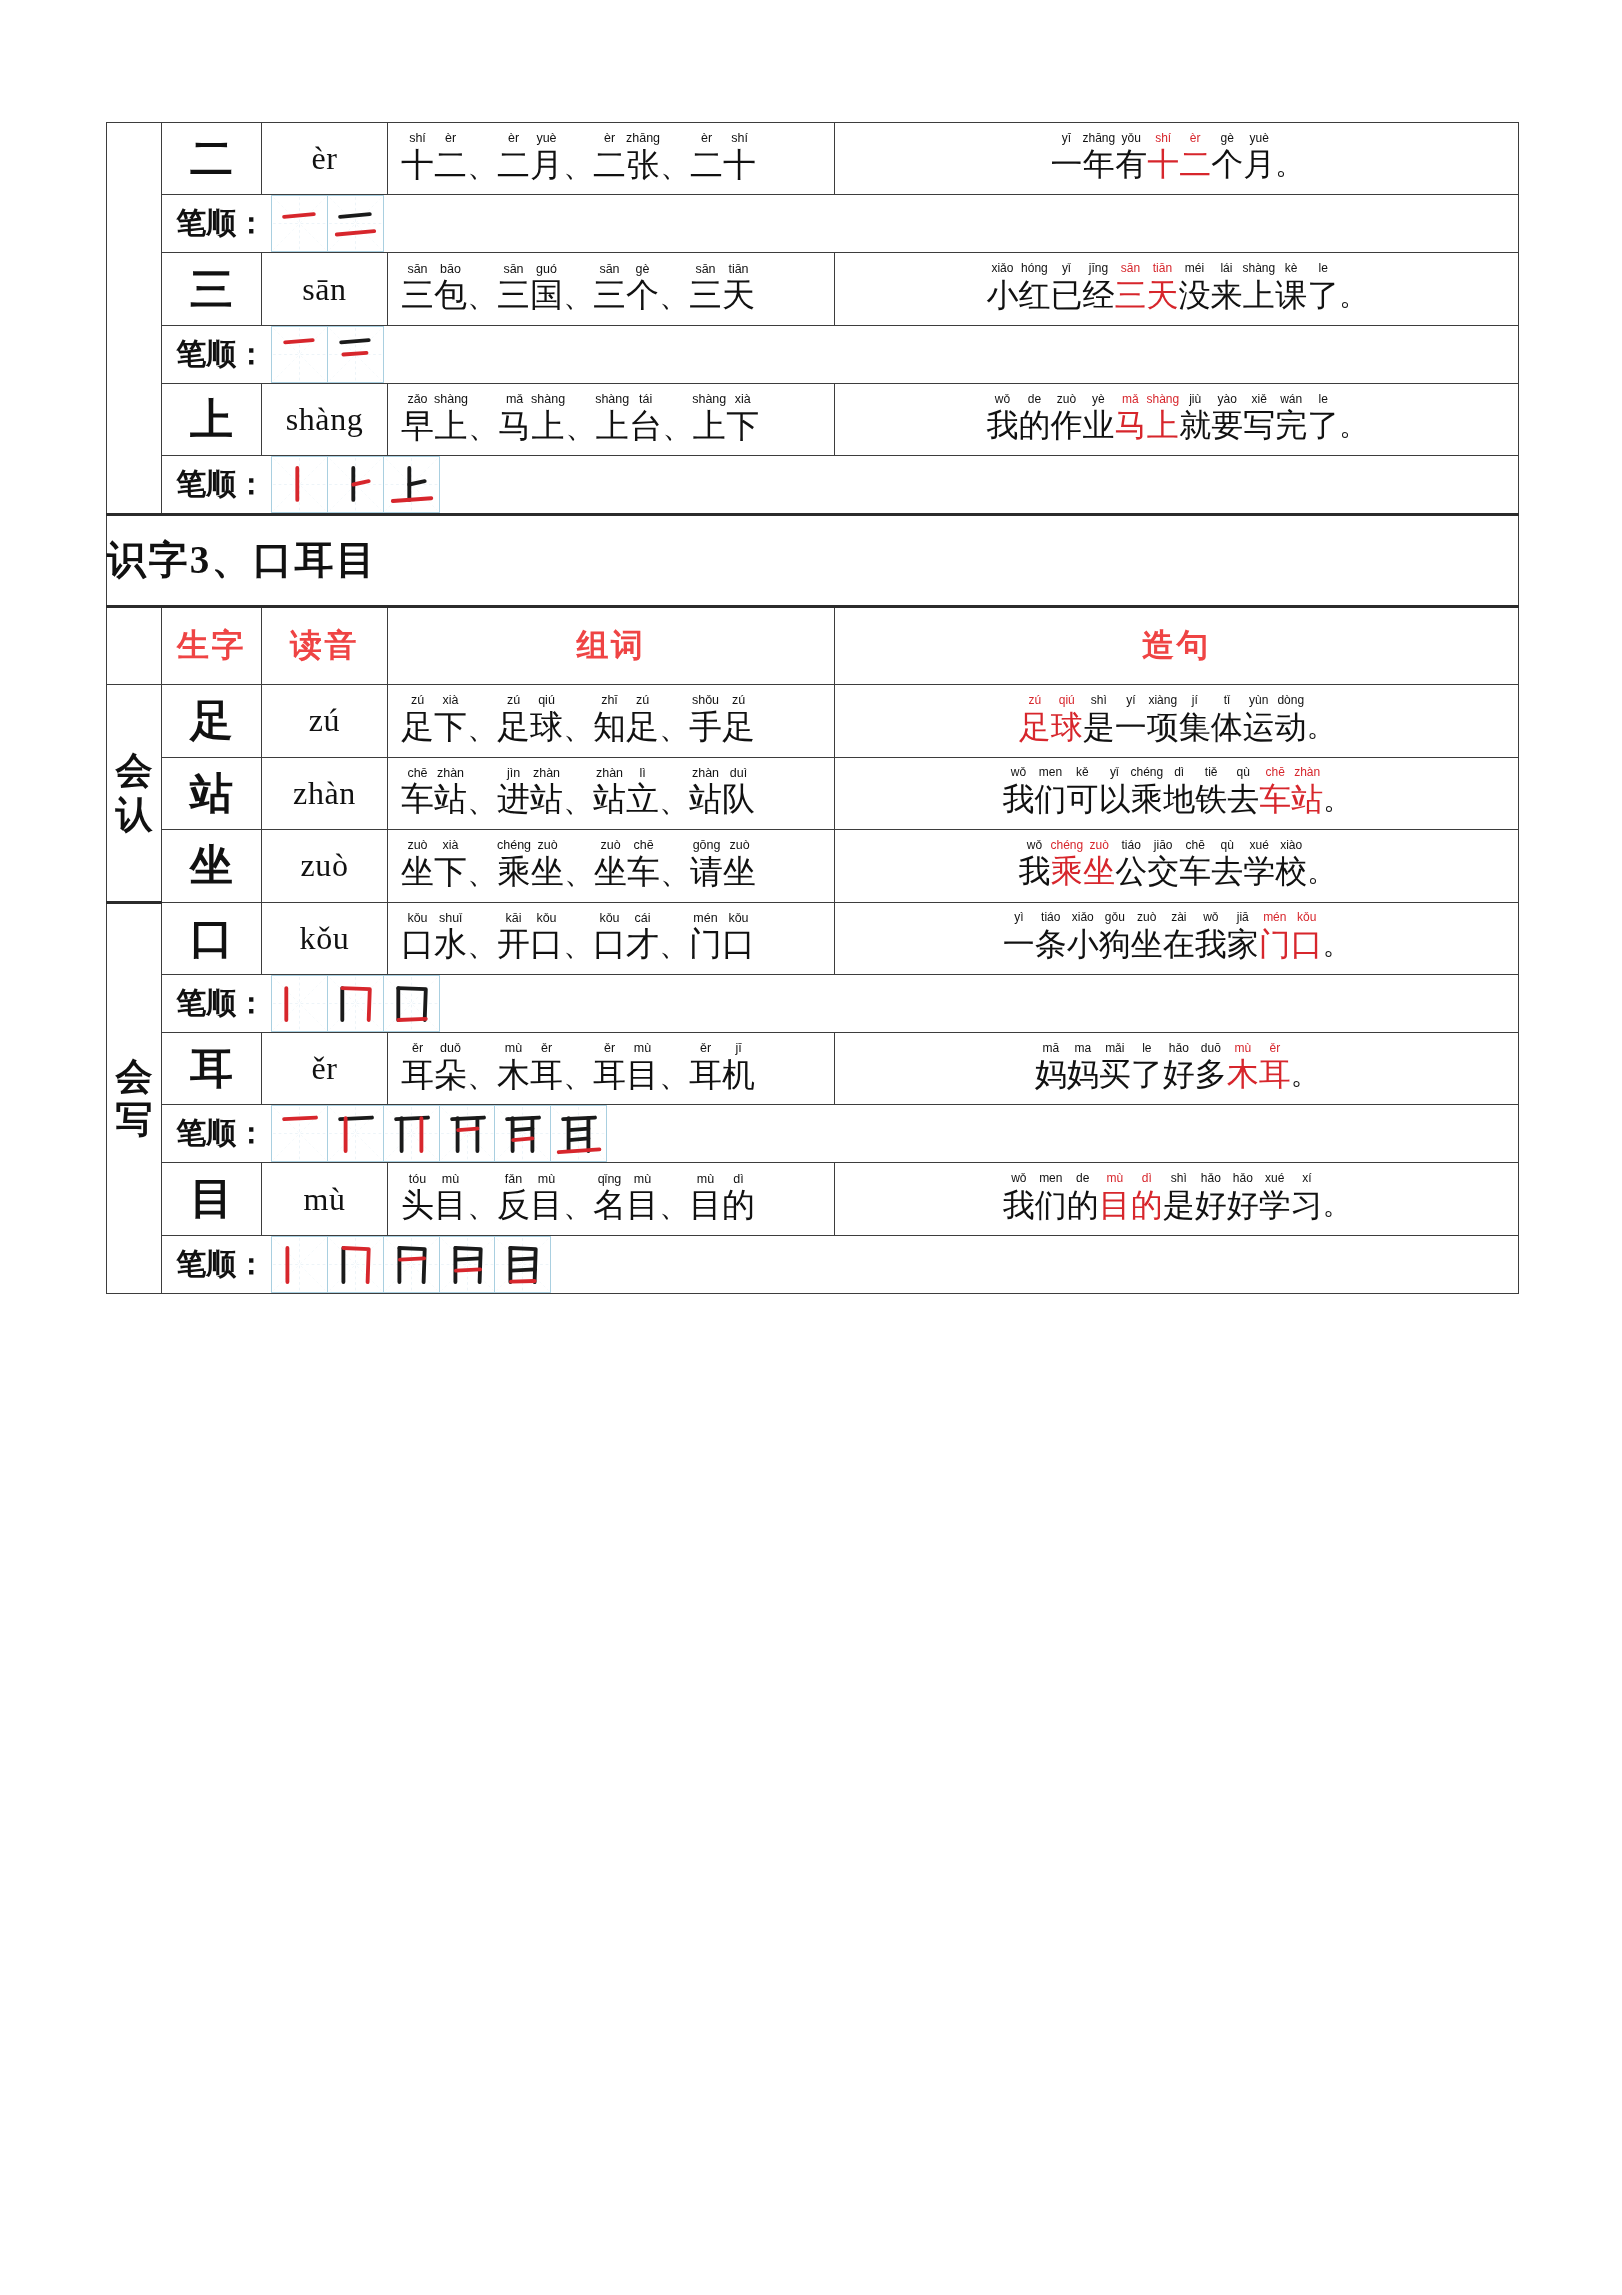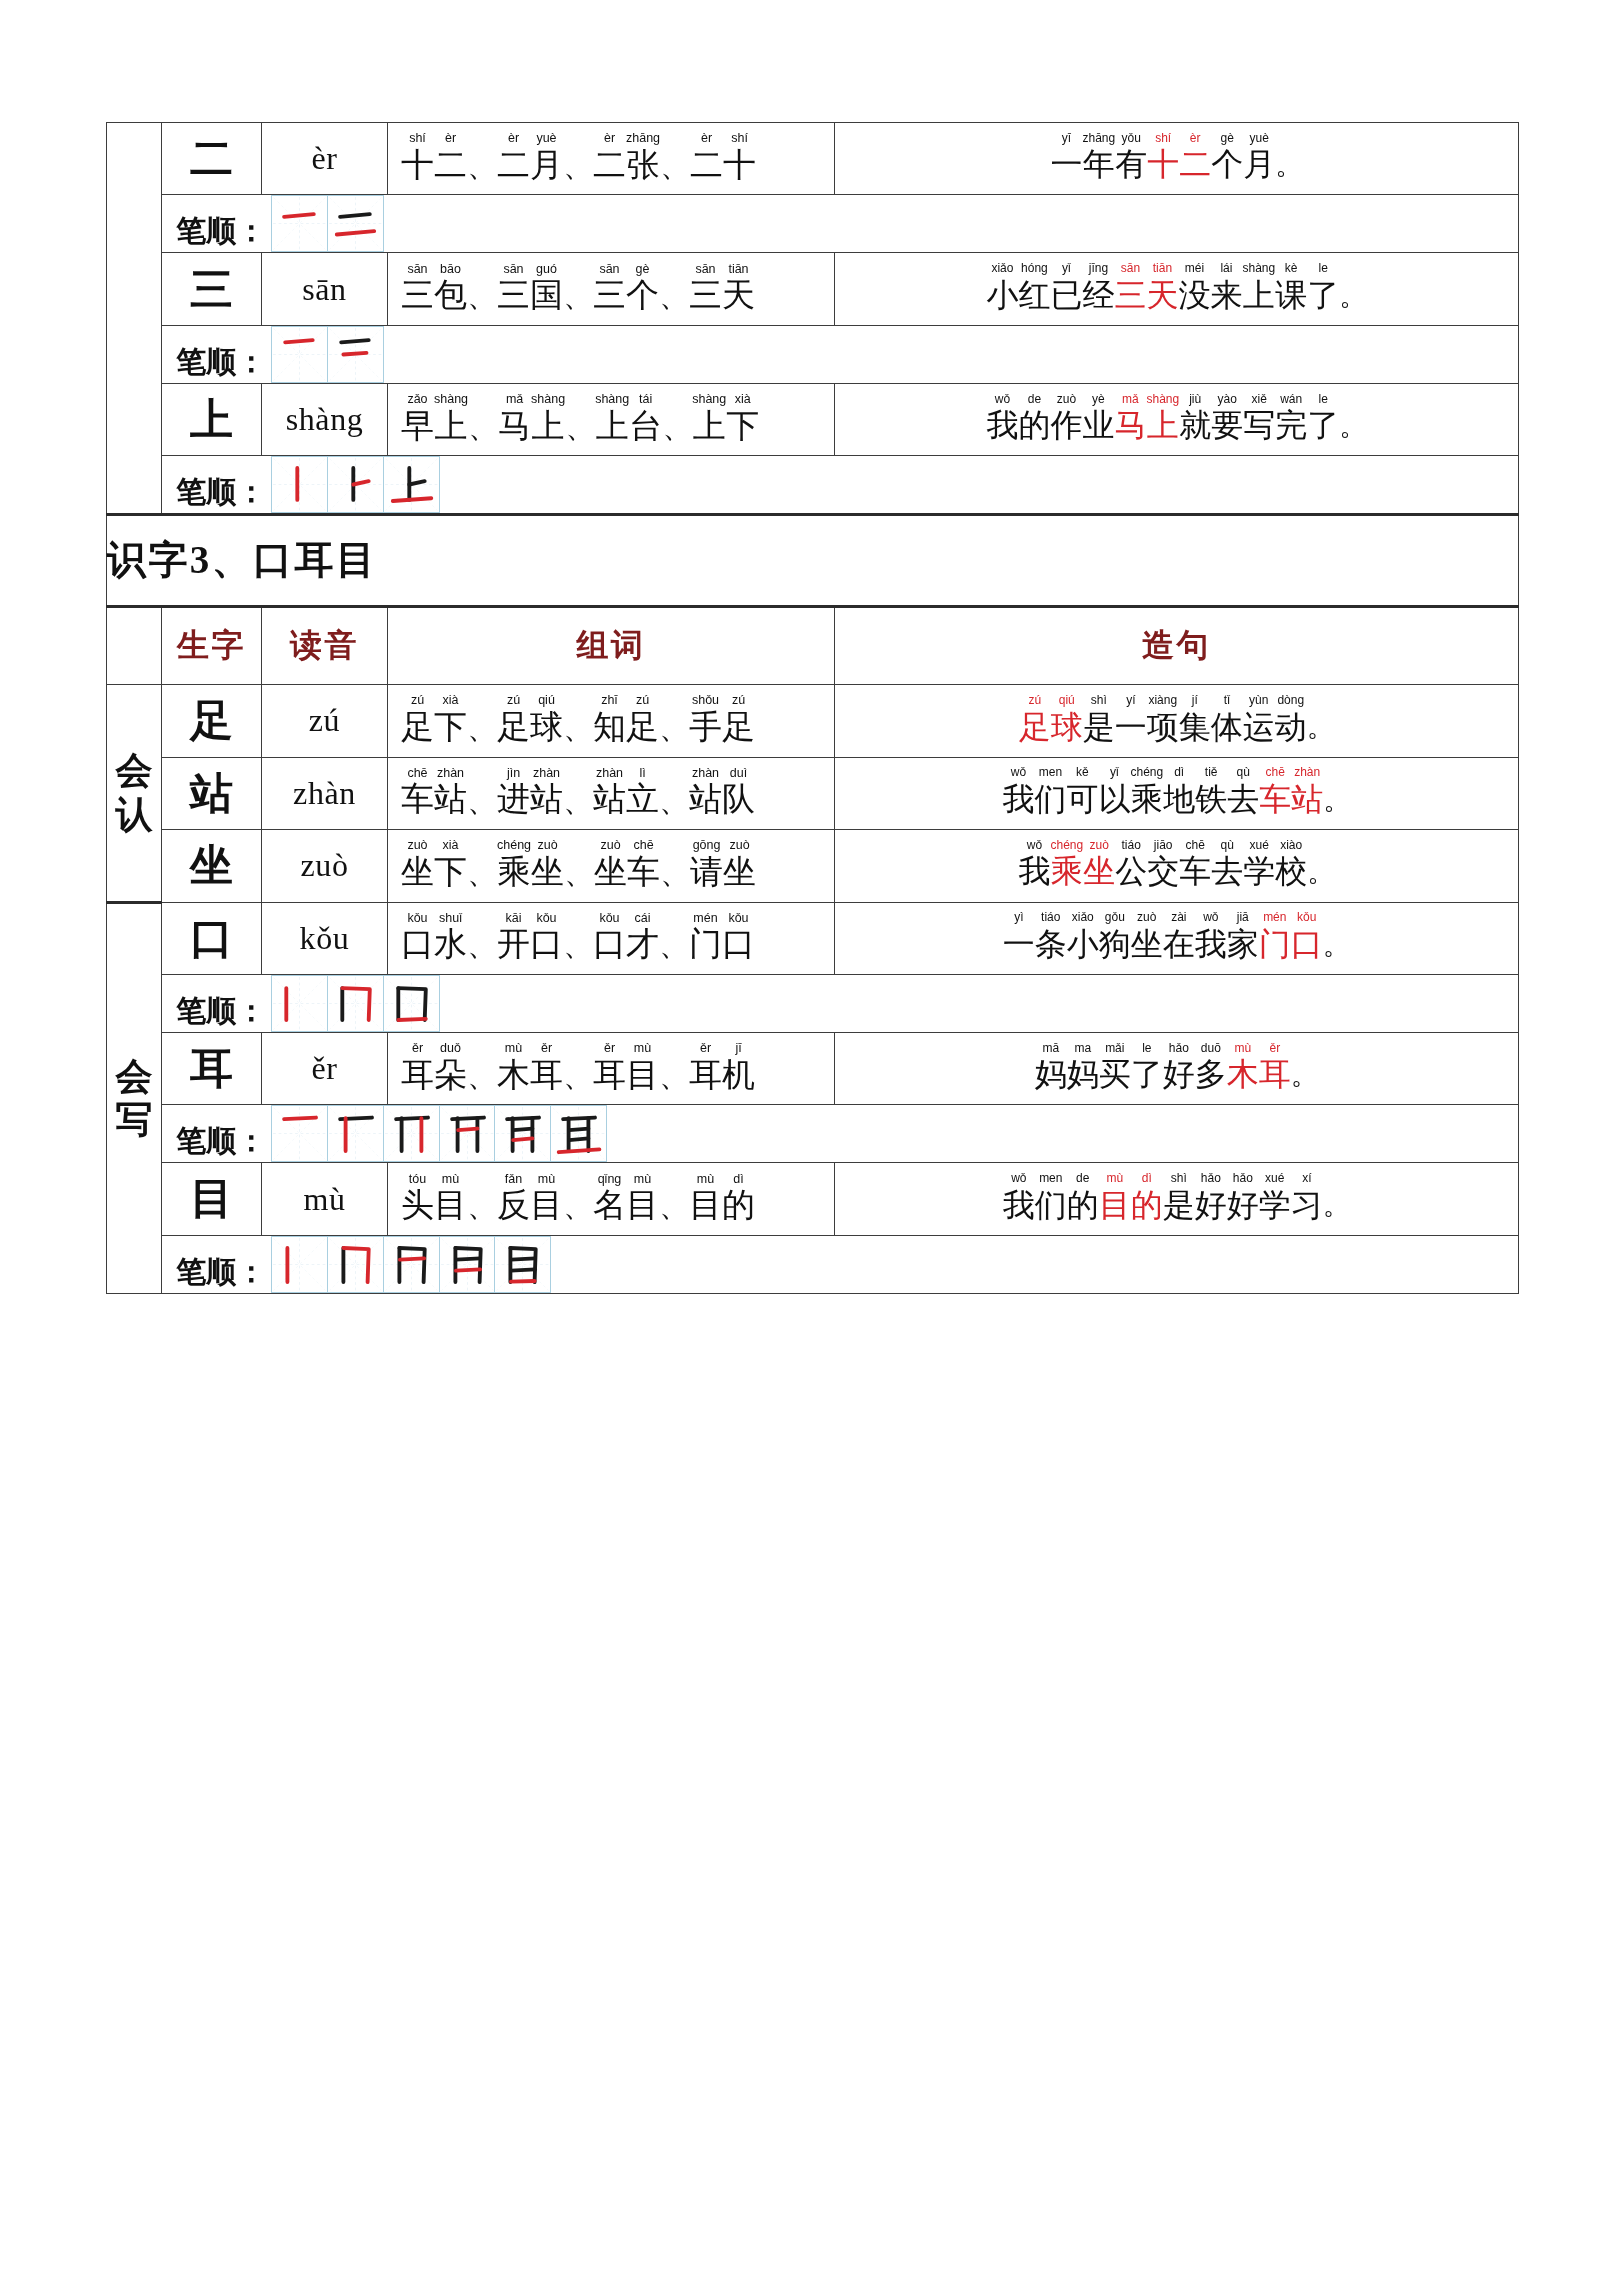--- a/index.html
+++ b/index.html
@@ -85,21 +85,21 @@
     padding:8.3px 8.3px 10.7px 8.3px;flex-wrap:nowrap;
   }
   .sentrow .ruby .hz{font-size:32px;}
   .sentrow .ruby .py{font-size:12px;}
   .period{
     font-size:27.4px;line-height:1.12;align-self:flex-end;padding-bottom:2.4px;
   }
 
   
   .strokecell{padding:6px 0 6px 0;}
-  .strokewrap{display:flex;align-items:flex-end;padding-left:14.3px;}
+  .strokewrap{display:flex;align-items:center;padding-left:14.3px;}
   .bishun{
     font-size:30px;font-weight:700;white-space:nowrap;
     margin-right:6px;
     font-family:"Liberation Serif","DejaVu Serif",serif;
   }
   .boxes{display:flex;}
   .gbox{
     width:55px;height:55px;position:relative;
     border:1.2px solid #a9cfe0;
     margin-left:-1.2px;background:#fff;
@@ -107,21 +107,21 @@
   .gbox svg{position:absolute;left:0;top:0;width:100%;height:100%;}
 
   
   .banner{
     text-align:left;font-size:39px;font-weight:700;
     letter-spacing:2.4px;padding:16.7px 0 18px 0;
     font-family:"Liberation Serif","DejaVu Serif",serif;
   }
   .colhead{
     text-align:center;font-size:32px;font-weight:700;
-    color:#7f1d1d;padding:15.5px 0 16.7px 0;letter-spacing:2.4px;
+    color:#ef4444;padding:15.5px 0 16.7px 0;letter-spacing:2.4px;
     font-family:"Liberation Serif","DejaVu Serif",serif;
   }
 
   
   .watermark{
     position:absolute;right:103px;bottom:29px;
     font-size:37px;font-weight:700;color:#1a1a1a;
     font-family:"Liberation Sans","DejaVu Sans",sans-serif;
     letter-spacing:0.6px;white-space:nowrap;
   }

